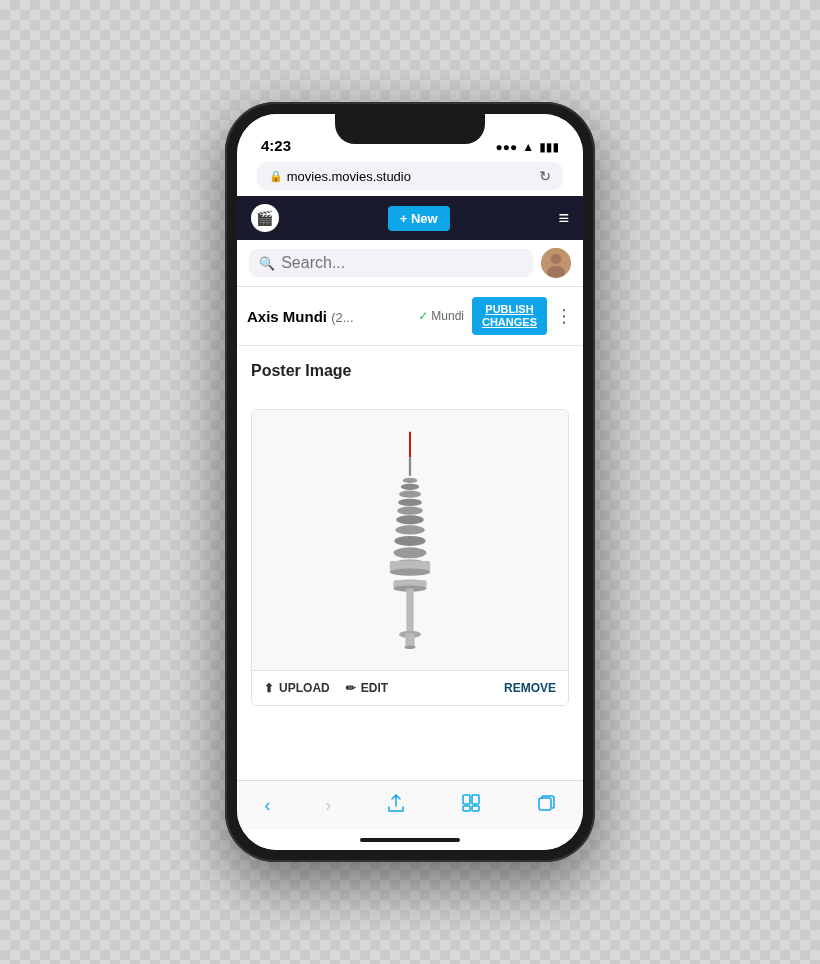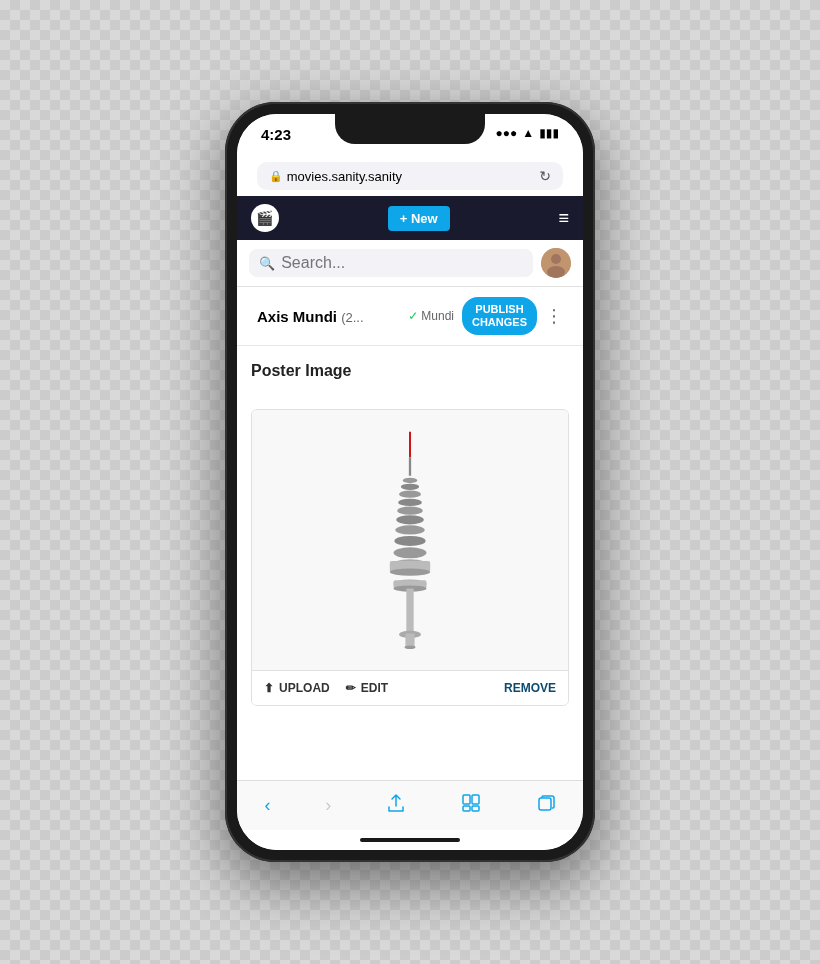--- a/index.html
+++ b/index.html
@@ -32,21 +32,21 @@
       overflow: hidden;
       position: relative;
       display: flex;
       flex-direction: column;
     }
 
     
     .status-bar {
       background: #fff;
       display: flex;
-      align-items: flex-start;
+      align-items: flex-end;
       justify-content: space-between;
       padding: 12px 24px 4px;
       position: relative;
       z-index: 10;
       min-height: 44px;
     }
 
     .notch {
       position: absolute;
       top: 0;
@@ -192,21 +192,21 @@
       justify-content: center;
       font-size: 12px;
       color: #fff;
     }
 
     
     .doc-header {
       background: #fff;
       display: flex;
       align-items: center;
-      padding: 10px 20px;
+      padding: 10px 10px;
       border-bottom: 1px solid #e8e8e8;
       gap: 8px;
     }
 
     .doc-title {
       flex: 1;
       font-size: 15px;
       font-weight: 600;
       color: #000;
     }
@@ -221,27 +221,28 @@
 
     .synced-check {
       color: #22c55e;
       font-size: 12px;
     }
 
     .publish-btn {
       background: #0ea5e9;
       color: #fff;
       border: none;
-      border-radius: 16px;
+      border-radius: 4px;
       padding: 6px 10px;
       font-size: 11px;
       font-weight: 700;
       cursor: pointer;
       text-align: center;
       line-height: 1.2;
+      text-decoration: underline;
     }
 
     .doc-more {
       font-size: 18px;
       color: #666;
       cursor: pointer;
     }
 
     
     .content {
@@ -381,21 +382,21 @@
         <span>●●●</span>
         <span>▲</span>
         <span>▮▮▮</span>
       </div>
     </div>
 
     <div style="padding: 4px 10px 6px;">
       <div class="browser-bar">
         <div class="browser-url">
           <span class="lock-icon">🔒</span>
-          <span>movies.sanity.sanity</span>
+          <span>movies.movies.studio</span>
         </div>
         <span class="reload-icon">↻</span>
       </div>
     </div>
 
     <div class="app-navbar">
       <div class="nav-logo">
         <span>🎬</span>
       </div>
       <button class="nav-new-btn">+ New</button>

